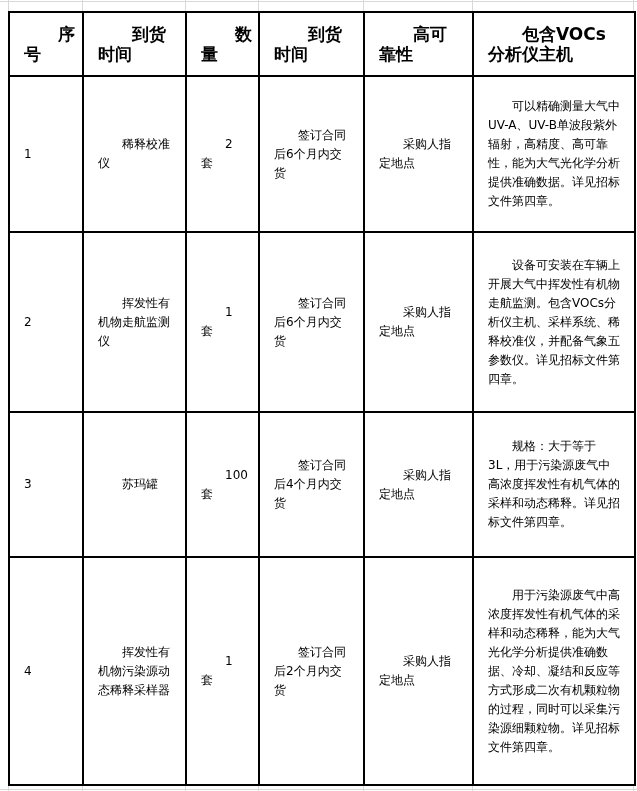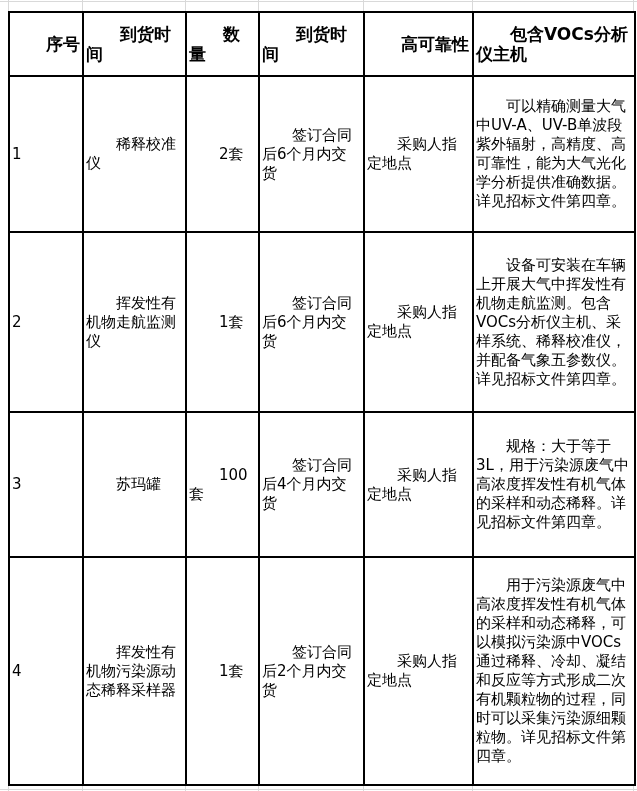--- a/index.html
+++ b/index.html
@@ -21,29 +21,29 @@
 
   table.doc{
     position:absolute;left:8px;top:11px;
     border-collapse:collapse;table-layout:fixed;
     width:626px;
     background:#ffffff;
   }
   .doc th,.doc td{
     border:2px solid #000000;
     vertical-align:middle;
-    padding:0 2px;
+    padding:0 14px;
     overflow:hidden;
   }
   .doc th{
     font-size:17px;line-height:20px;font-weight:bold;
     text-align:left;
   }
   .doc td{
-    font-size:15px;line-height:19px;font-weight:normal;
+    font-size:12px;line-height:19px;font-weight:normal;
     text-align:left;
     margin-top:32px;
   }
   .doc p{margin:0;text-indent:2em;}
   .doc p.noindent{text-indent:0;}
 </style>
 </head>
 <body>
 
 <div class="sheet">
@@ -167,18 +167,18 @@
         <td>
             <p>1套</p>
           </td>
         <td>
             <p>签订合同后2个月内交货</p>
           </td>
         <td>
             <p>采购人指定地点</p>
           </td>
         <td>
-            <p>用于污染源废气中高浓度挥发性有机气体的采样和动态稀释，可以模拟污染源中VOCs通过稀释、冷却、凝结和反应等方式形成二次有机颗粒物的过程，同时可以采集污染源细颗粒物。详见招标文件第四章。</p>
+            <p>用于污染源废气中高浓度挥发性有机气体的采样和动态稀释，能为大气光化学分析提供准确数据、冷却、凝结和反应等方式形成二次有机颗粒物的过程，同时可以采集污染源细颗粒物。详见招标文件第四章。</p>
           </td>
       </tr>
     </tbody>
   </table>
 </div>
 
 </body></html>

